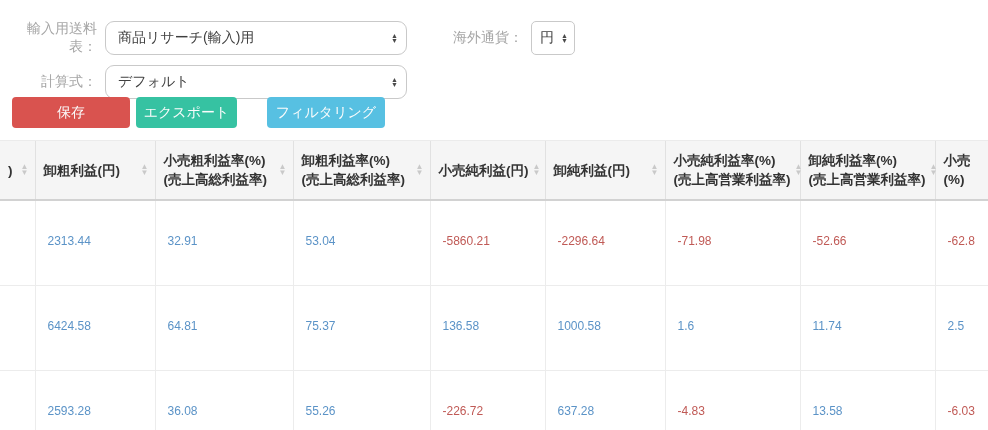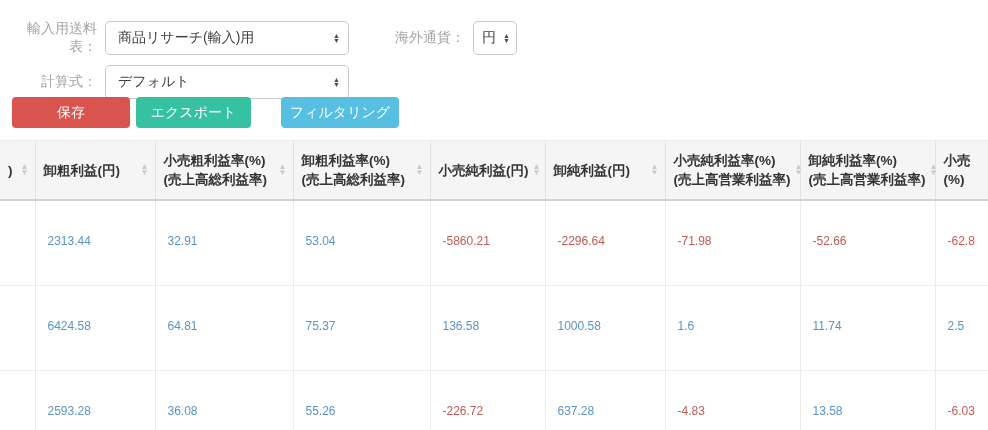--- a/index.html
+++ b/index.html
@@ -16,29 +16,29 @@
   .form-row{display:flex;align-items:center;}
   .form-row.second{margin-top:9px;}
   .field{display:flex;align-items:center;}
   .field-label{color:#a6a6a6;font-size:14px;text-align:right;display:inline-block;}
   .lw1{width:97px;} .lw2{width:88px;margin-left:32px;} .lw3{width:78px;margin-left:38px;}
   .select{
     height:34px;box-sizing:border-box;border:1px solid #c9c9c9;border-radius:5px;
     background:#fff;display:flex;align-items:center;justify-content:space-between;
     padding:0 8px 0 12px;margin-left:8px;color:#3f3f3f;font-size:14px;cursor:default;
   }
-  .sw1{width:244px;} .sw2{width:253px;} .sw3{width:44px;padding:0 6px 0 8px;}
+  .sw1{width:302px;border-radius:9px;} .sw2{width:253px;} .sw3{width:44px;padding:0 6px 0 8px;}
   .stepper{display:flex;flex-direction:column;align-items:center;margin-left:6px;}
   .stepper b{font-size:7px;line-height:5px;color:#4a4a4a;font-weight:normal;}
   
   .toolbar{position:absolute;top:97px;left:12px;display:flex;}
   .btn{height:31px;border:none;border-radius:4px;color:#fbfcfc;font-size:14px;
        font-family:inherit;cursor:pointer;padding:0;}
   .btn-save{width:118px;background:var(--save);}
-  .btn-export{width:115px;background:var(--export);margin-left:6px;}
+  .btn-export{width:101px;background:var(--export);margin-left:6px;}
   .btn-filter{width:118px;background:var(--filter);margin-left:30px;}
   
   .table-wrap{position:absolute;top:140px;left:0;width:988px;height:290px;overflow:hidden;}
   table{border-collapse:collapse;table-layout:fixed;width:1055px;}
   thead th{
     background:#f5f5f5;border-top:1px solid #ebebeb;border-bottom:2px solid #d2d2d2;
     border-left:1px solid #e1e1e1;height:58px;padding:0 6px 0 8px;
     font-size:13.5px;color:#333;text-align:left;font-weight:bold;
   }
   thead th:first-child{border-left:none;}

